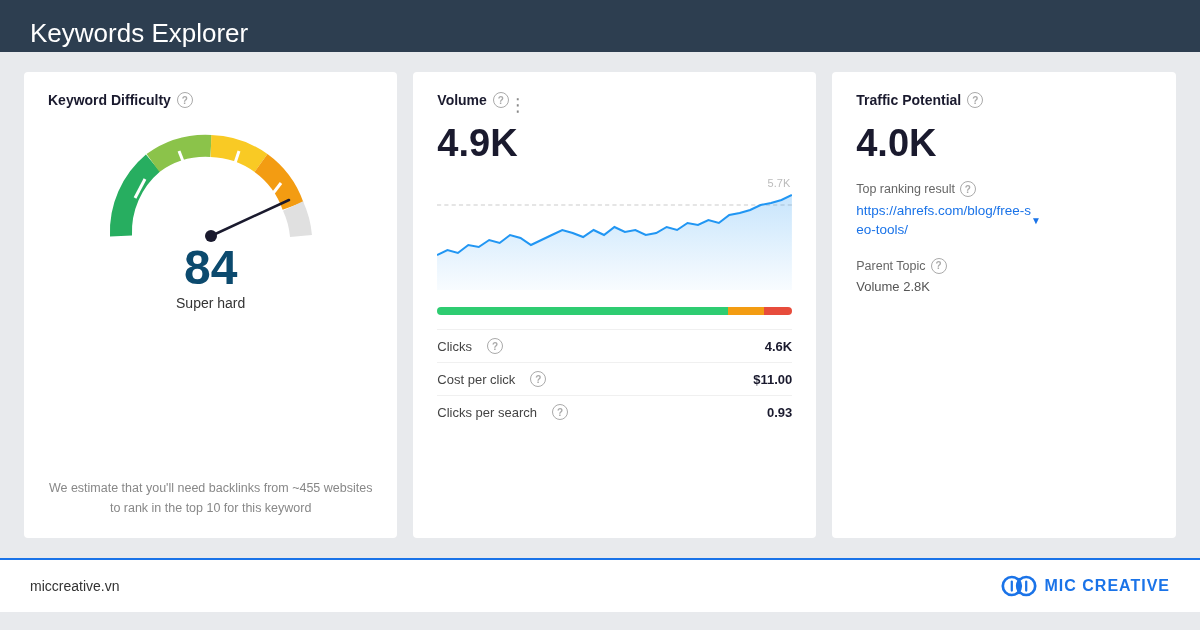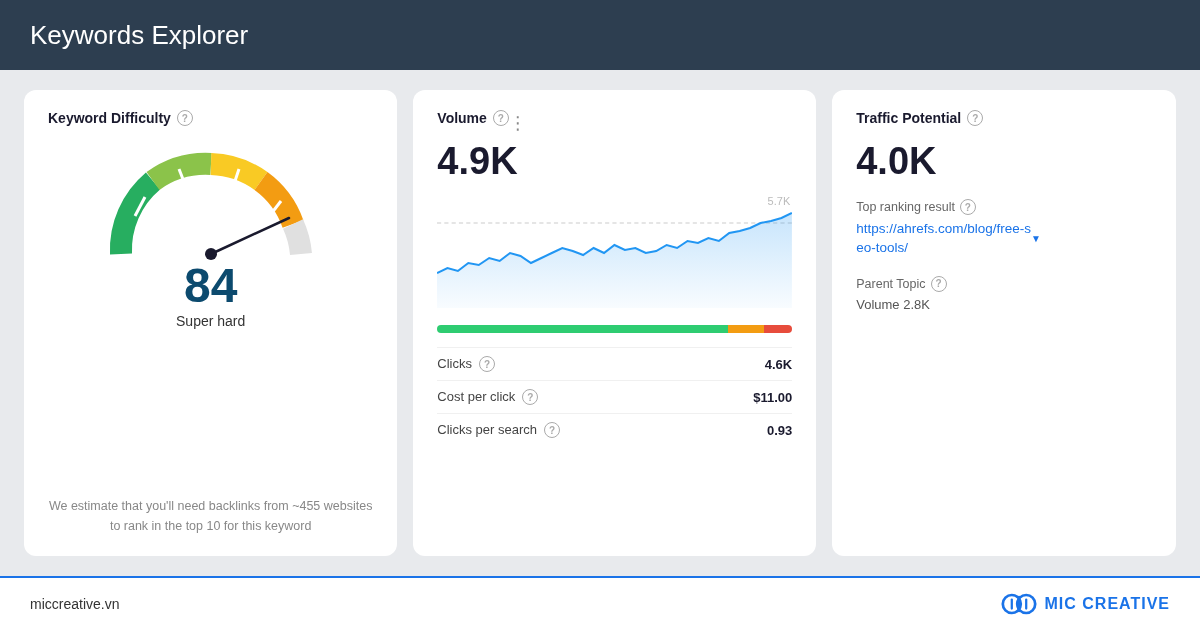--- a/index.html
+++ b/index.html
@@ -8,42 +8,41 @@
       background: #e8eaed;
       width: 1200px;
       height: 630px;
       overflow: hidden;
     }
 
     
     .header {
       background: #2d3e50;
       padding: 18px 30px;
-      height: 70px;
-      display: flex;
-      align-items: center;
+      height: 52px;
+      display: flex;
     }
     .header-title {
       color: #ffffff;
       font-size: 26px;
       font-weight: 400;
     }
 
     
     .main {
       padding: 20px 24px;
       display: flex;
       gap: 16px;
       height: calc(630px - 70px - 54px);
     }
 
     
     .card {
       background: #ffffff;
-      border-radius: 12px;
+      border-radius: 4px;
       padding: 20px 24px;
       flex: 1;
       display: flex;
       flex-direction: column;
     }
 
     .card-label {
       font-size: 14px;
       font-weight: 700;
       color: #1a1a2e;
@@ -165,22 +164,22 @@
       display: flex;
       justify-content: space-between;
       align-items: center;
       padding: 8px 0;
       border-top: 1px solid #f0f0f0;
     }
     .stat-label {
       font-size: 13px;
       color: #444;
       display: flex;
-      align-items: flex-start;
-      gap: 7px;
+      align-items: center;
+      gap: 15px;
     }
     .stat-value {
       font-size: 13px;
       font-weight: 600;
       color: #1a1a2e;
     }
 
     
     .tp-card {
       flex: 1.0;

